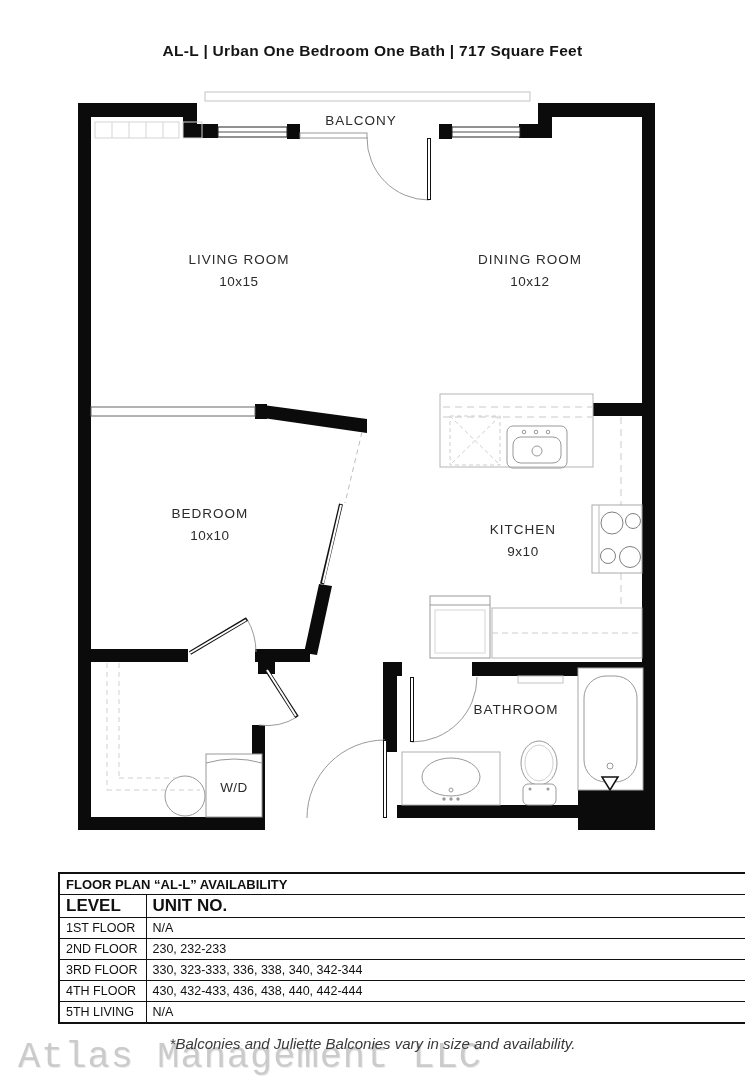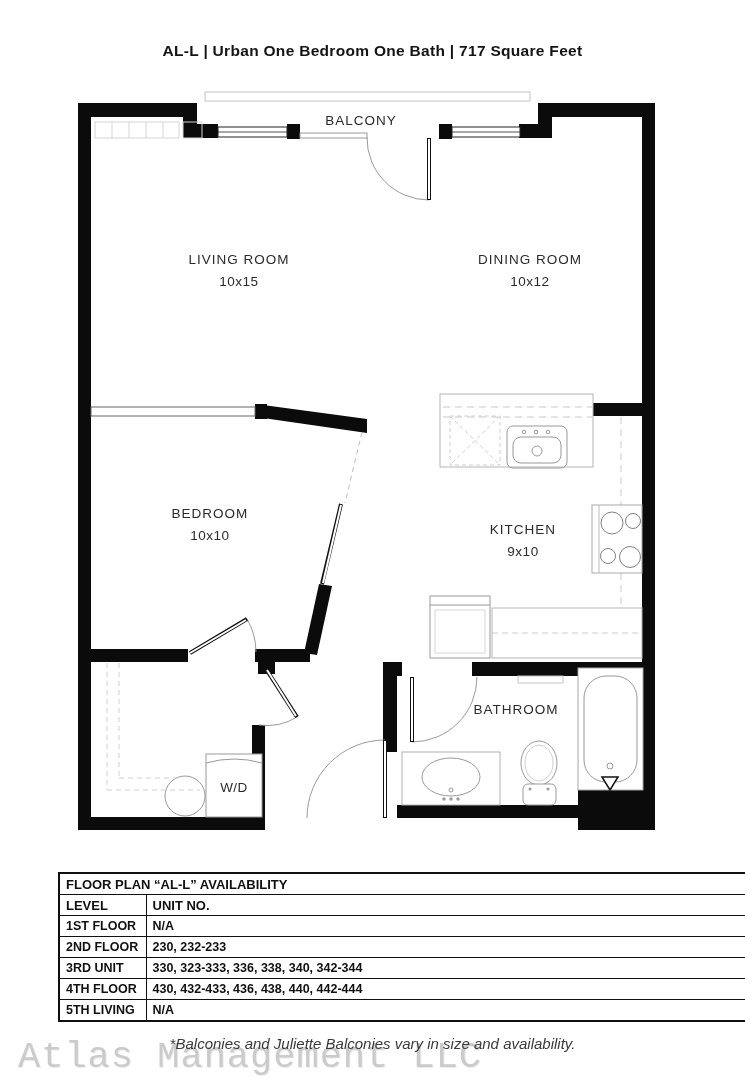--- a/index.html
+++ b/index.html
@@ -6,23 +6,23 @@
   .page{position:relative;width:745px;height:1080px;background:#fff;overflow:hidden;
         font-family:"Liberation Sans", sans-serif;border-radius:32px;}
   .title{position:absolute;top:42px;left:0;right:0;text-align:center;
          font-size:15.5px;font-weight:bold;color:#141414;letter-spacing:.3px;}
   .plan{position:absolute;left:0;top:0;width:745px;height:1080px;}
 
   
   .availability{position:absolute;left:58px;top:872px;width:733px;
                 border-collapse:collapse;table-layout:fixed;}
   .availability td{border:1.5px solid #101010;font-size:12.5px;color:#101010;
-                   padding:1px 6px;height:18px;vertical-align:middle;white-space:nowrap;font-weight:bold;}
+                   padding:1px 6px;height:18px;vertical-align:middle;white-space:nowrap;}
   .availability .t-title td{font-weight:bold;font-size:13px;}
-  .availability .t-head td{font-weight:bold;font-size:13px;}
+  .availability .t-head td{font-weight:bold;font-size:17px;}
   .availability col.c1{width:87px;}
   .availability{border:2px solid #101010;}
 
   .footnote{position:absolute;left:0;right:0;top:1035px;text-align:center;
             font-size:15px;font-style:italic;color:#3a3a3a;z-index:3;}
   .watermark{position:absolute;left:18px;top:1036px;z-index:2;
              font-family:Liberation Mono, monospace;font-size:37px;color:#cbcbcb;
              letter-spacing:1px;text-shadow:1px 1px 0 #ececec;}
   svg text{font-family:"Liberation Sans", sans-serif;fill:#2b2b2b;
            font-size:13.5px;letter-spacing:1px;text-anchor:middle;}
@@ -223,21 +223,21 @@
     </tr>
     <tr>
       <td>1ST FLOOR</td>
       <td>N/A</td>
     </tr>
     <tr>
       <td>2ND FLOOR</td>
       <td>230, 232-233</td>
     </tr>
     <tr>
-      <td>3RD UNIT</td>
+      <td>3RD FLOOR</td>
       <td>330, 323-333, 336, 338, 340, 342-344</td>
     </tr>
     <tr>
       <td>4TH FLOOR</td>
       <td>430, 432-433, 436, 438, 440, 442-444</td>
     </tr>
     <tr>
       <td>5TH LIVING</td>
       <td>N/A</td>
     </tr>

